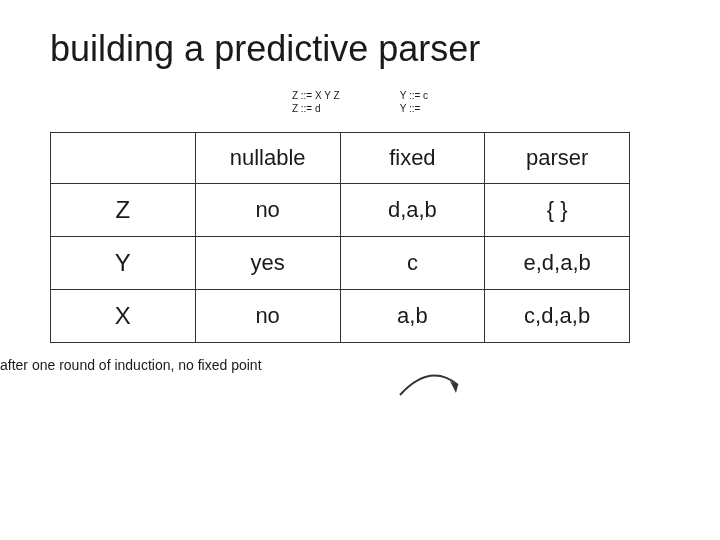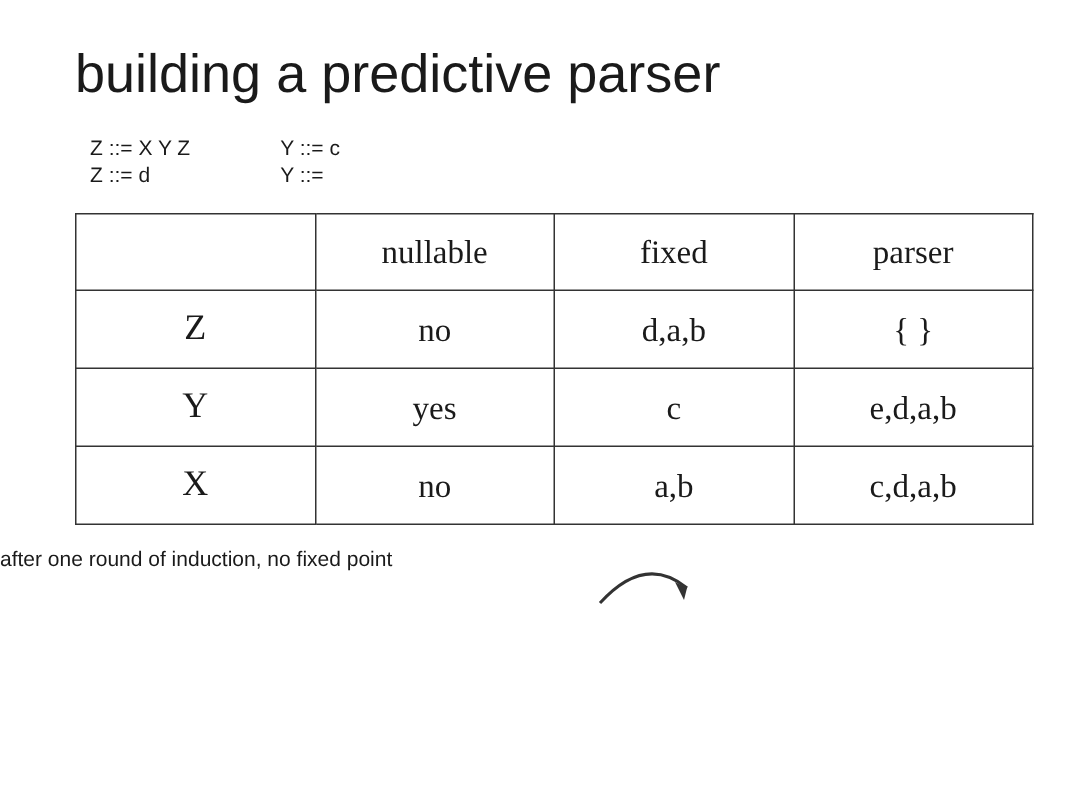--- a/index.html
+++ b/index.html
@@ -16,38 +16,38 @@
       font-size: 36px;
       font-weight: normal;
       color: #1a1a1a;
       padding: 28px 50px 10px 50px;
     }
 
     .grammar-rules {
       display: flex;
       gap: 60px;
       padding: 10px 60px 18px 60px;
-      font-size: 14px;
+      font-size: 10px;
       color: #1a1a1a;
+      justify-content: center;
     }
 
     .rule-group {
       display: flex;
       flex-direction: column;
       gap: 2px;
     }
 
     .table-container {
       padding: 0 50px;
     }
 
     table {
       border-collapse: collapse;
-      width: 639px;
-      font-family: Liberation Serif, serif;
+      width: 580px;
     }
 
     th, td {
       border: 1.5px solid #333;
       text-align: center;
       font-size: 22px;
       padding: 12px 20px;
       min-width: 120px;
       color: #1a1a1a;
     }

